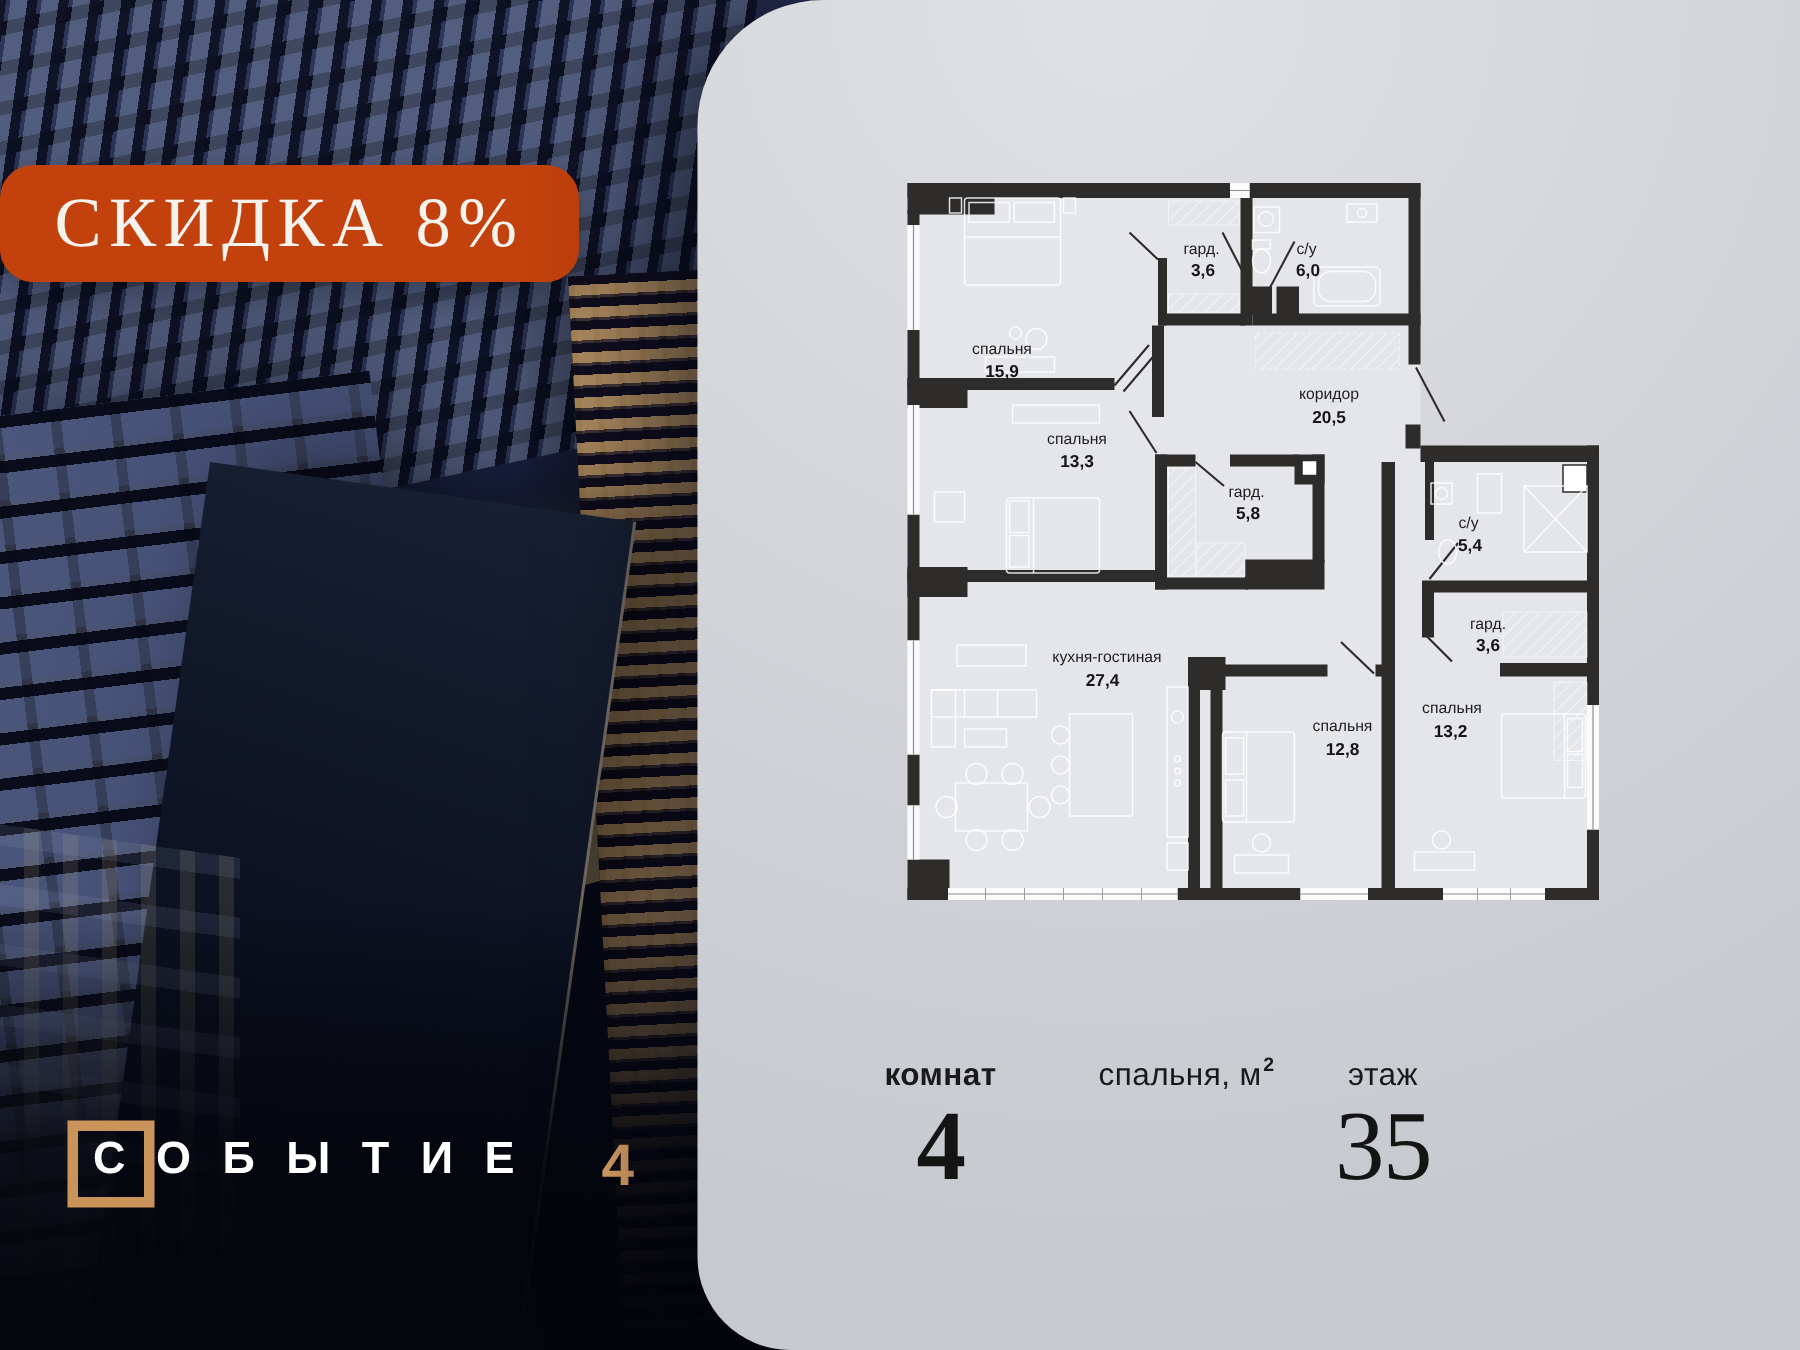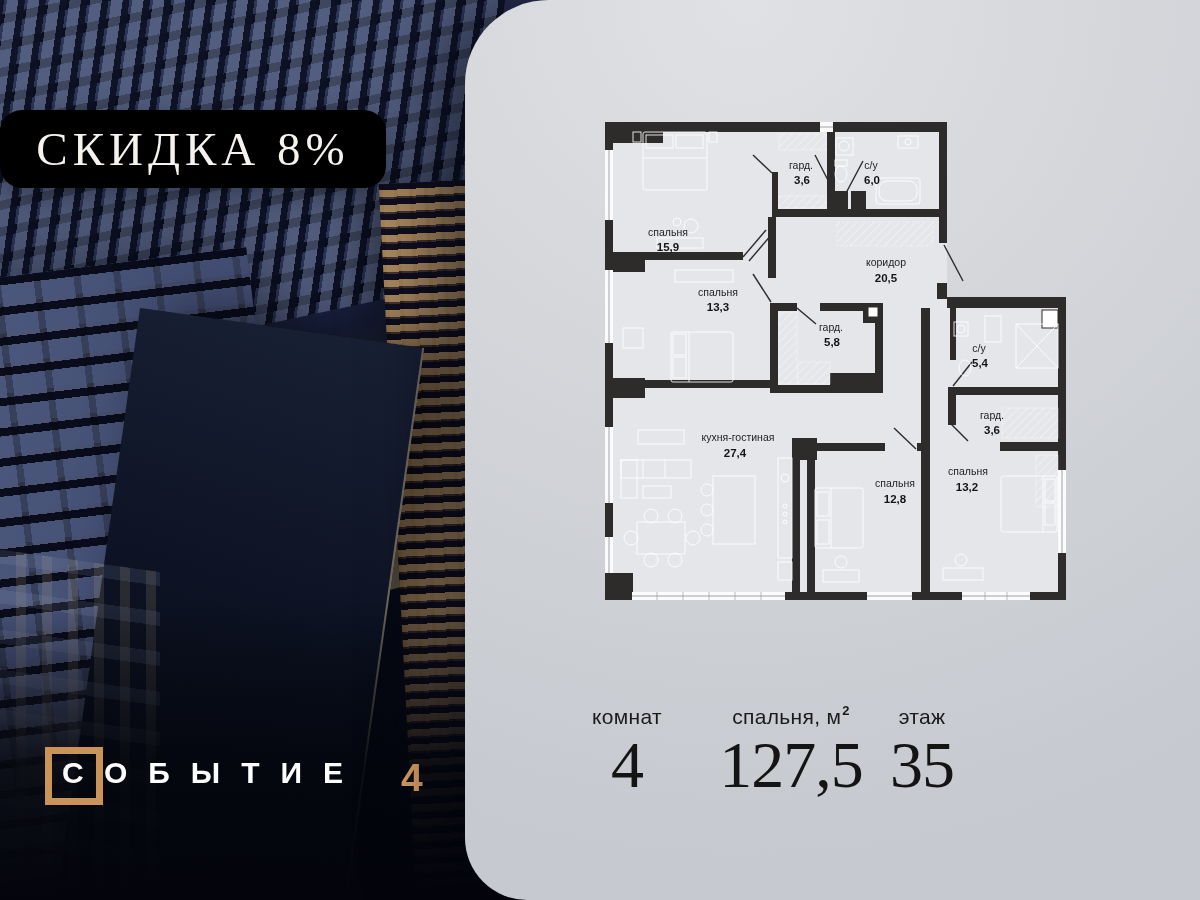--- a/index.html
+++ b/index.html
@@ -39,21 +39,21 @@
     background:linear-gradient(190deg,#182034 0%,#0c1222 45%,#05080f 100%);
     border-right:2px solid rgba(234,214,168,.45);box-shadow:30px 0 60px rgba(0,0,0,.55);}
   .lit-low{position:absolute;left:-10px;top:560px;width:170px;height:340px;transform:skewY(8deg);opacity:.65;
     background:repeating-linear-gradient(180deg,rgba(150,160,190,.22) 0 14px,transparent 14px 40px),
                repeating-linear-gradient(90deg,rgba(190,170,130,.25) 0 10px,transparent 10px 26px);}
   .bottom-shade{position:absolute;left:0;bottom:0;width:540px;height:300px;
     background:linear-gradient(180deg,transparent,rgba(4,6,14,.9) 55%,#03040c 100%);}
 
   
   .badge{position:absolute;left:0;top:110px;width:386px;height:78px;border-radius:22px;
-    background:#000000;display:flex;align-items:center;justify-content:center;
+    background:#c2410c;display:flex;align-items:center;justify-content:center;
     box-shadow:0 8px 30px rgba(0,0,0,.35);}
   .badge span{font-family:"Liberation Serif",serif;font-size:47px;color:#f6f3ef;
     letter-spacing:5px;white-space:nowrap;}
 
   
   .logo{position:absolute;left:45px;top:747px;height:58px;}
   .logo .frame{position:absolute;left:0;top:0;width:58px;height:58px;border:7px solid #c9935a;
     box-sizing:border-box;}
   .logo .word{position:absolute;left:17px;top:9px;font-size:30px;font-weight:bold;color:#ffffff;
     letter-spacing:21px;white-space:nowrap;}
@@ -64,21 +64,21 @@
     border-radius:84px 0 0 62px;
     background:radial-gradient(120% 95% at 38% 0%,#dfe1e4 0%,#d4d6da 45%,#c6c9cf 100%);
     box-shadow:-40px 0 70px -10px rgba(2,4,12,.55);}
 
   
   .stat{position:absolute;width:150px;text-align:center;color:#1a1a1a;}
   .stat .lbl{font-size:21px;letter-spacing:.3px;}
   .stat .val{margin-top:8px;font-family:"Liberation Serif",serif;font-size:66px;line-height:56px;
     letter-spacing:-1px;color:#141414;}
   .stat .sup{font-size:13px;position:relative;top:-9px;font-weight:bold;margin-left:1px;}
-  #stat-rooms{left:87px;top:705px;}
+  #stat-rooms{left:87px;top:705px;font-weight:bold;}
   #stat-area{left:251px;top:705px;}
   #stat-floor{left:382px;top:705px;}
 
   
   .plan{position:absolute;left:595px;top:110px;}
   .plan .w{fill:#2e2c2b;}
   .plan .door{stroke:#2e2c2b;stroke-width:1.4;fill:none;}
   .plan .furn{stroke:#ffffff;stroke-opacity:.85;stroke-width:1;fill:none;}
   .plan .win{fill:#fbfbfc;}
   .plan .winline{stroke:#8b8e97;stroke-width:.8;}
@@ -124,21 +124,20 @@
     <div class="num">4</div>
   </div>
 
   <div class="panel">
     <div class="stat" id="stat-rooms">
       <div class="lbl">комнат</div>
       <div class="val">4</div>
     </div>
     <div class="stat" id="stat-area">
       <div class="lbl"><span>спальня, м</span><span class="sup">2</span></div>
-      <div class="val">127,5</div>
     </div>
     <div class="stat" id="stat-floor">
       <div class="lbl">этаж</div>
       <div class="val">35</div>
     </div>
   </div>
 
   <svg class="plan" width="480" height="500" viewBox="0 0 480 500">
     <defs>
       <pattern id="hatch" width="6" height="6" patternUnits="userSpaceOnUse" patternTransform="rotate(45)">

